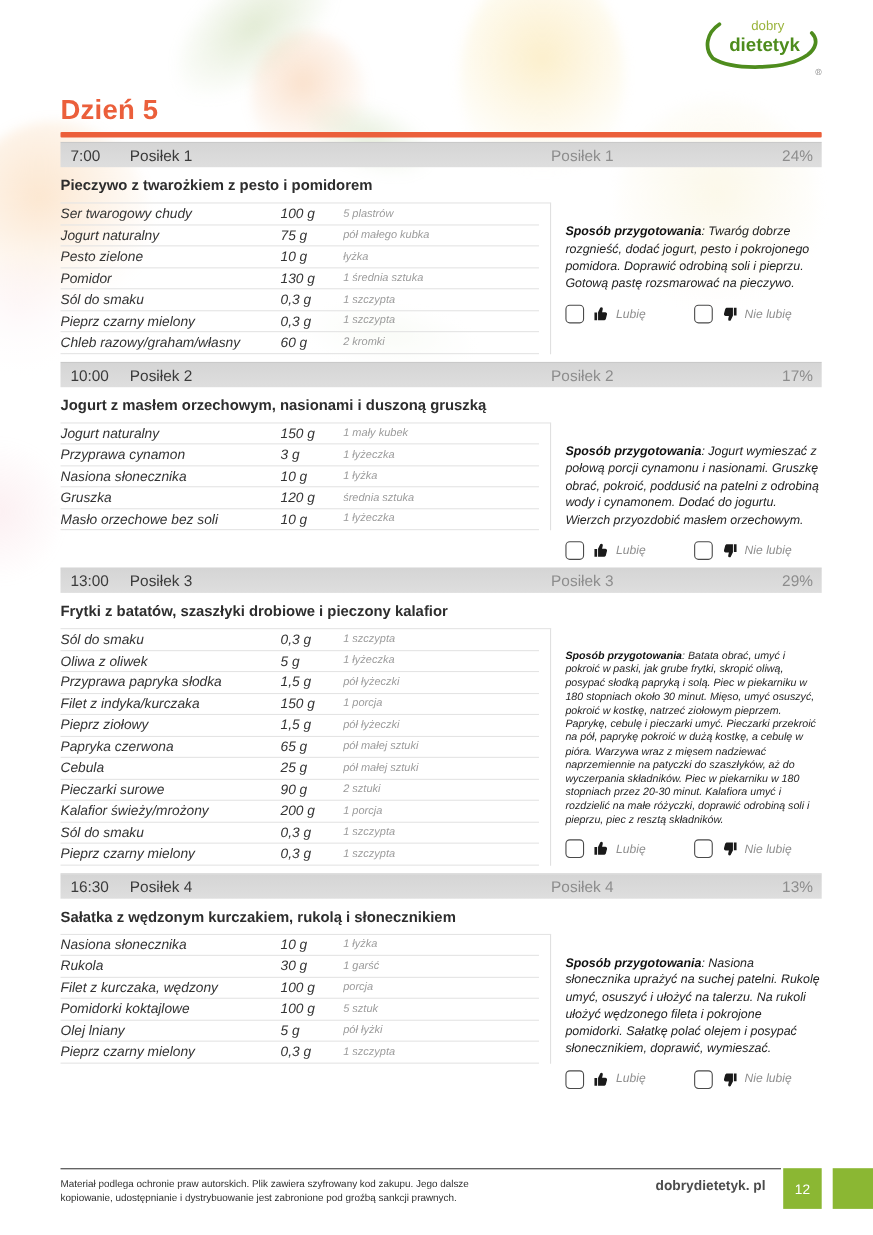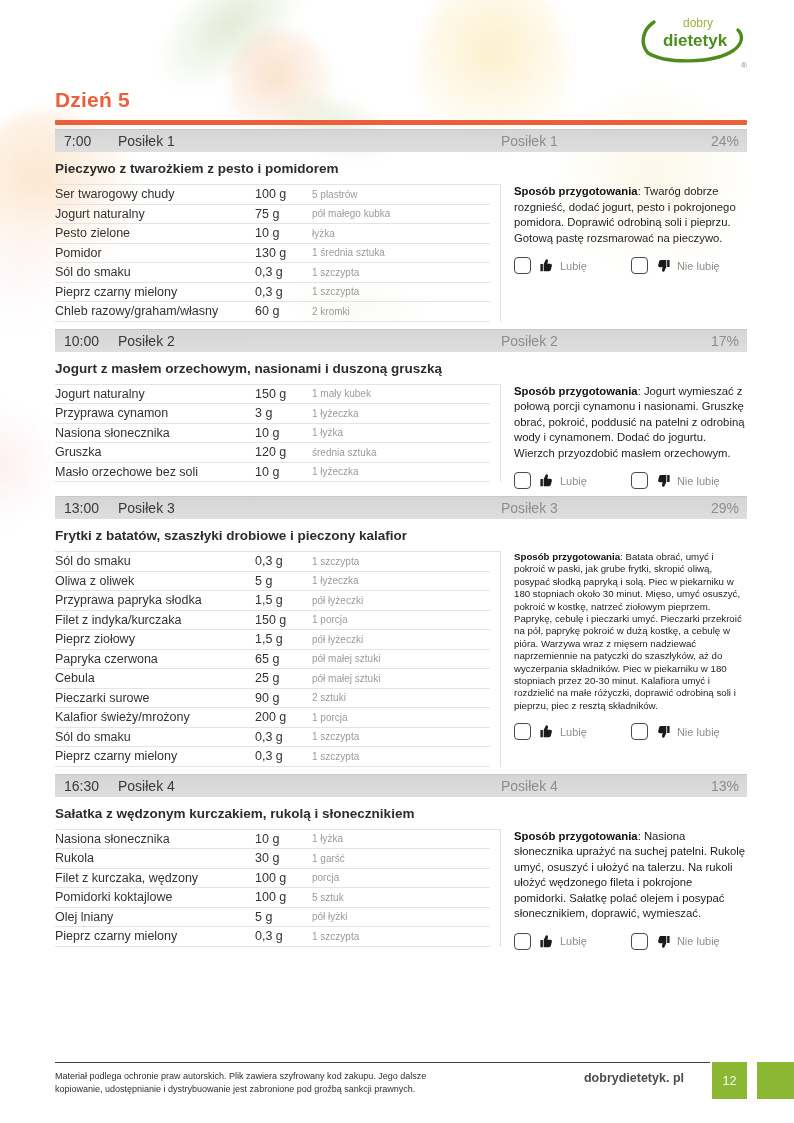--- a/index.html
+++ b/index.html
@@ -32,62 +32,62 @@
     background:radial-gradient(circle at 40% 50%, rgba(242,185,195,.22), rgba(242,185,195,0) 75%); }
   .bg-fade { position:absolute; left:0; top:0; width:794px; height:380px;
     background:linear-gradient(rgba(255,255,255,.30) 0%, rgba(255,255,255,.55) 55%, #fff 96%); }
 
   .content { position:relative; z-index:1; }
 
   
   .logo { position:absolute; right:42px; top:10px; width:120px; height:62px; }
 
   
-  h1.day-title { margin:0; padding:87px 13px 0 55px; font-size:21px; line-height:26px;
+  h1.day-title { margin:0; padding:87px 13px 0 55px; font-size:25px; line-height:26px;
     font-weight:bold; color:#eb5f3b; letter-spacing:.2px; }
   .orange-rule { margin:7px 47px 0 55px; height:5px; background:#eb5f3b; border-radius:1px; }
 
   
   .meal { margin:7px 47px 0 55px; }
   .meal:first-of-type { margin-top:4px; }
   .meal-bar { position:relative; height:22px; line-height:22px;
     background:linear-gradient(#d5d5d5,#dedede); border-top:1px solid #c9c9c9;
     font-size:14px; color:#3a3a3a; }
   .meal-bar .time  { position:absolute; left:9px;  top:0; }
   .meal-bar .label { position:absolute; left:63px; top:0; }
   .meal-bar .label-right { position:absolute; left:446px; top:0; color:#8d8d8d; }
   .meal-bar .percent     { position:absolute; right:8px;  top:0; color:#8d8d8d; }
 
   h2.dish { margin:9px 0 0 0; font-size:13.5px; line-height:16px; font-weight:bold; color:#2d2d2d; }
 
-  .cols { display:flex; align-items:flex-start; margin-top:7px; }
+  .cols { display:flex; align-items:flex-start; margin-top:7px;font-style:italic; }
   .ingredients { width:445px; border-right:1px solid #e0e0e0; border-top:1px solid #e4e4e4; }
   .ing-row { box-sizing:border-box; display:flex; align-items:center; height:19.5px;
     width:435px; border-bottom:1px solid #e4e4e4; font-size:12.5px; color:#333; }
   .ing-name    { flex:1; white-space:nowrap; overflow:hidden; }
   .ing-amount  { width:57px; white-space:nowrap; }
   .ing-measure { width:178px; font-size:10px; color:#9b9b9b; white-space:nowrap; }
 
-  .prep { flex:1; padding-left:13px; }
+  .prep { flex:1; padding-left:13px;margin-top:20px; }
   .prep p { margin:0; font-size:11.3px; line-height:15.5px; color:#1e1e1e; }
   .prep p b { font-weight:bold; color:#111; }
   .prep.prep-small p { font-size:9.7px; line-height:12.4px; }
 
   .likes { display:flex; align-items:flex-start; margin-top:11px; }
   .like-group { display:flex; align-items:center; }
   .like-group + .like-group { margin-left:44px; }
   .checkbox { box-sizing:border-box; width:17px; height:17px; border:1.4px solid #4a4a4a;
     border-radius:4px; background:#fff; cursor:pointer; }
   .thumb { margin-left:8px; display:flex; }
   .like-label { margin-left:6px; font-size:11px; color:#8e8e8e; }
 
   
   .footer-line { position:absolute; left:55px; top:1062px; width:655px; border-top:1.6px solid #3f3f3f; }
   .notice { position:absolute; left:55px; top:1070px; font-size:9px; line-height:13px; color:#2f2f2f; white-space:nowrap; }
-  .site { position:absolute; right:110px; top:1071px; font-size:12.5px; font-weight:bold; color:#4c4c4c; }
+  .site { position:absolute; right:98px; top:1071px; font-size:12.5px; font-weight:bold; color:#4c4c4c; }
   .page-box { position:absolute; left:712px; top:1062px; width:35px; height:37px;
     background:#8bb733; color:#fff; font-size:12.5px; display:flex; align-items:center; justify-content:center; }
   .edge-box { position:absolute; left:757px; top:1062px; width:37px; height:37px; background:#8bb733; }
 </style>
 </head>
 <body>
 
 <div class="page">
 
   <div class="bg">

